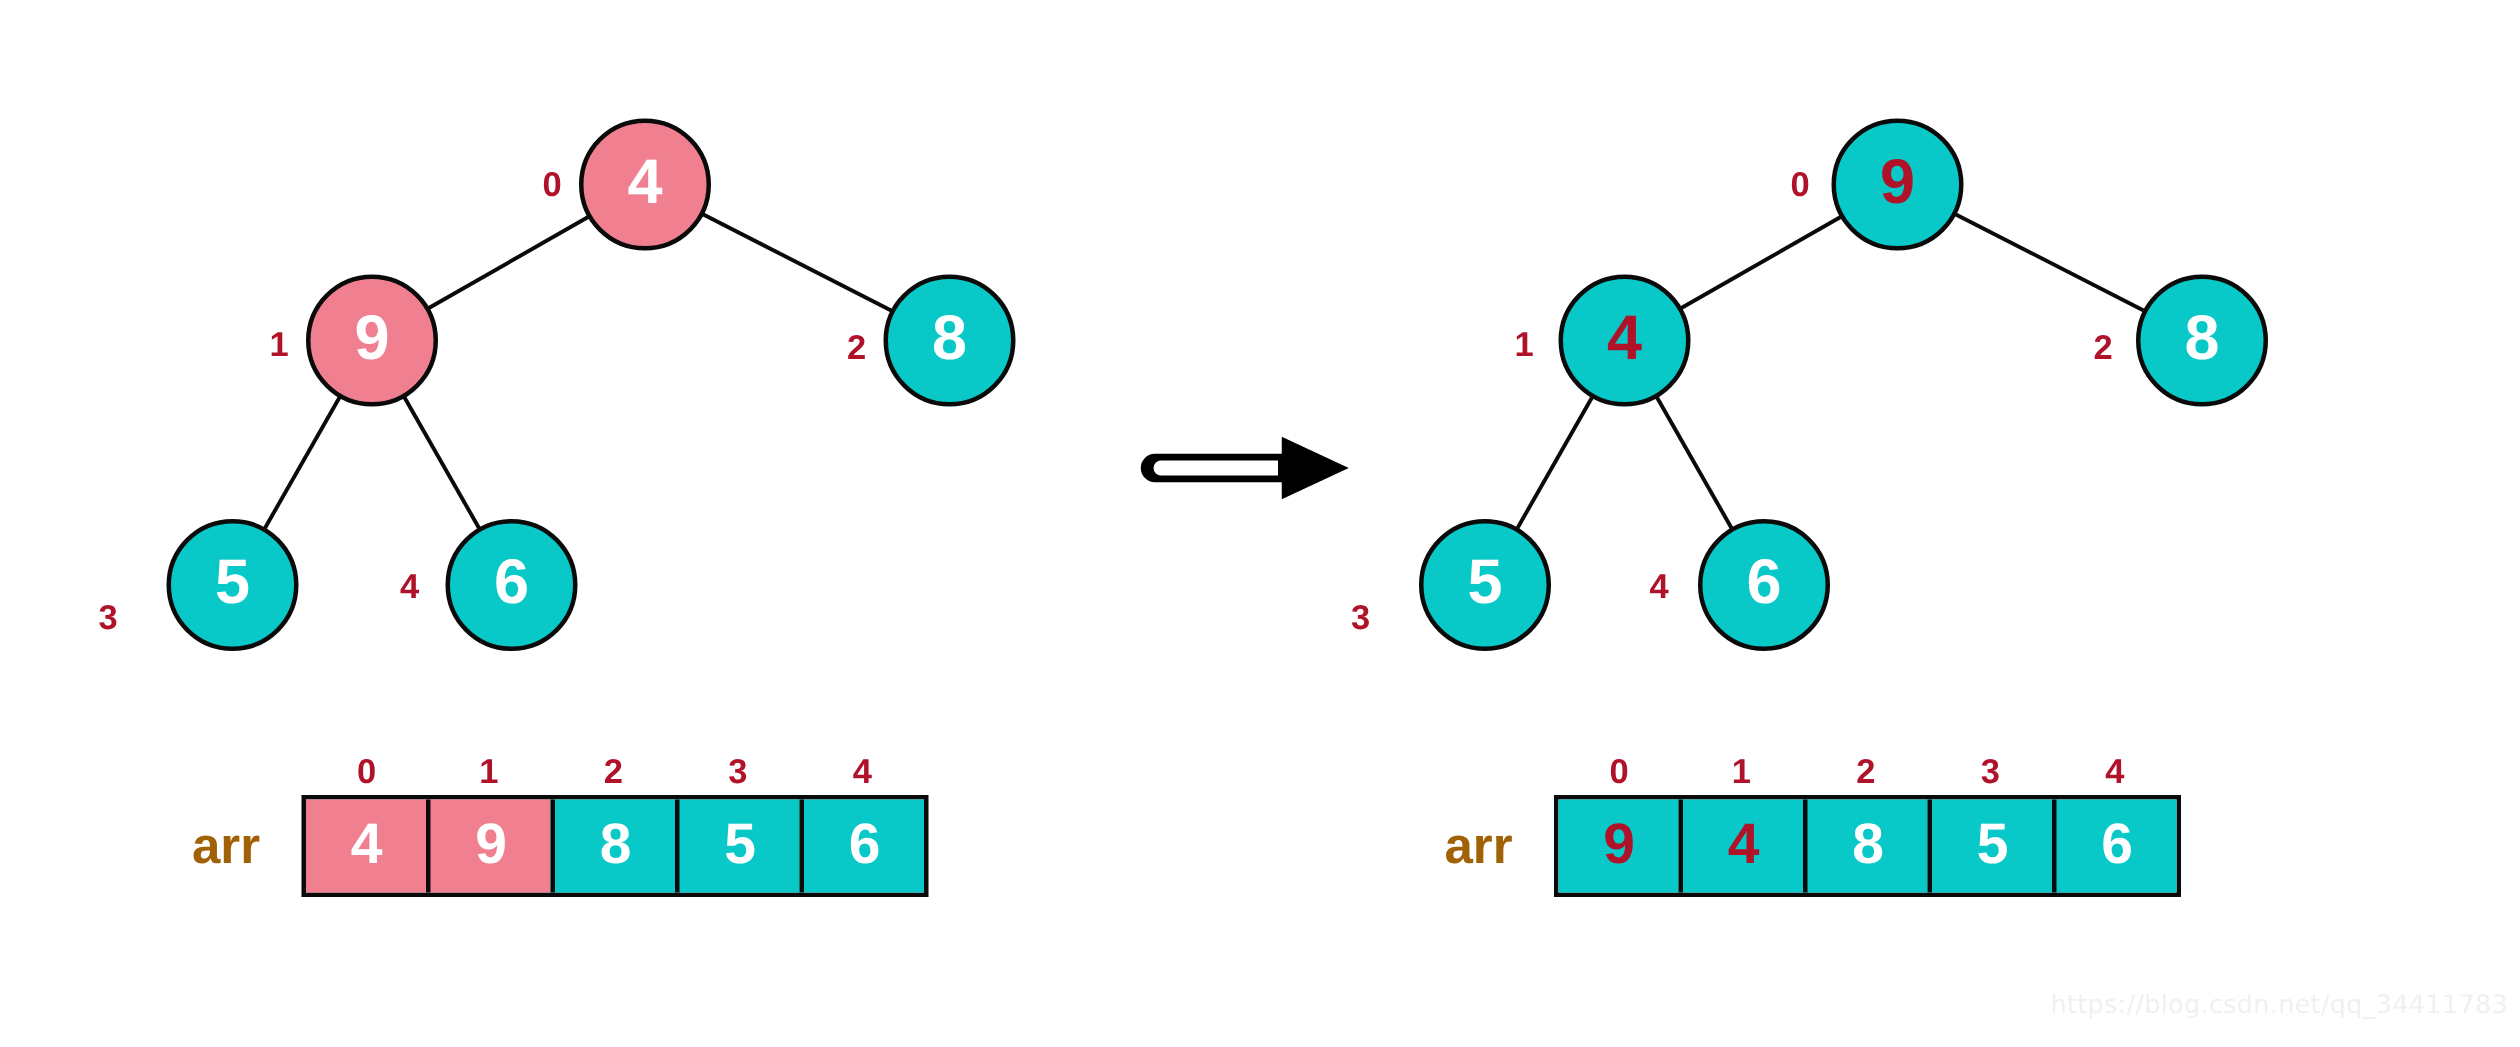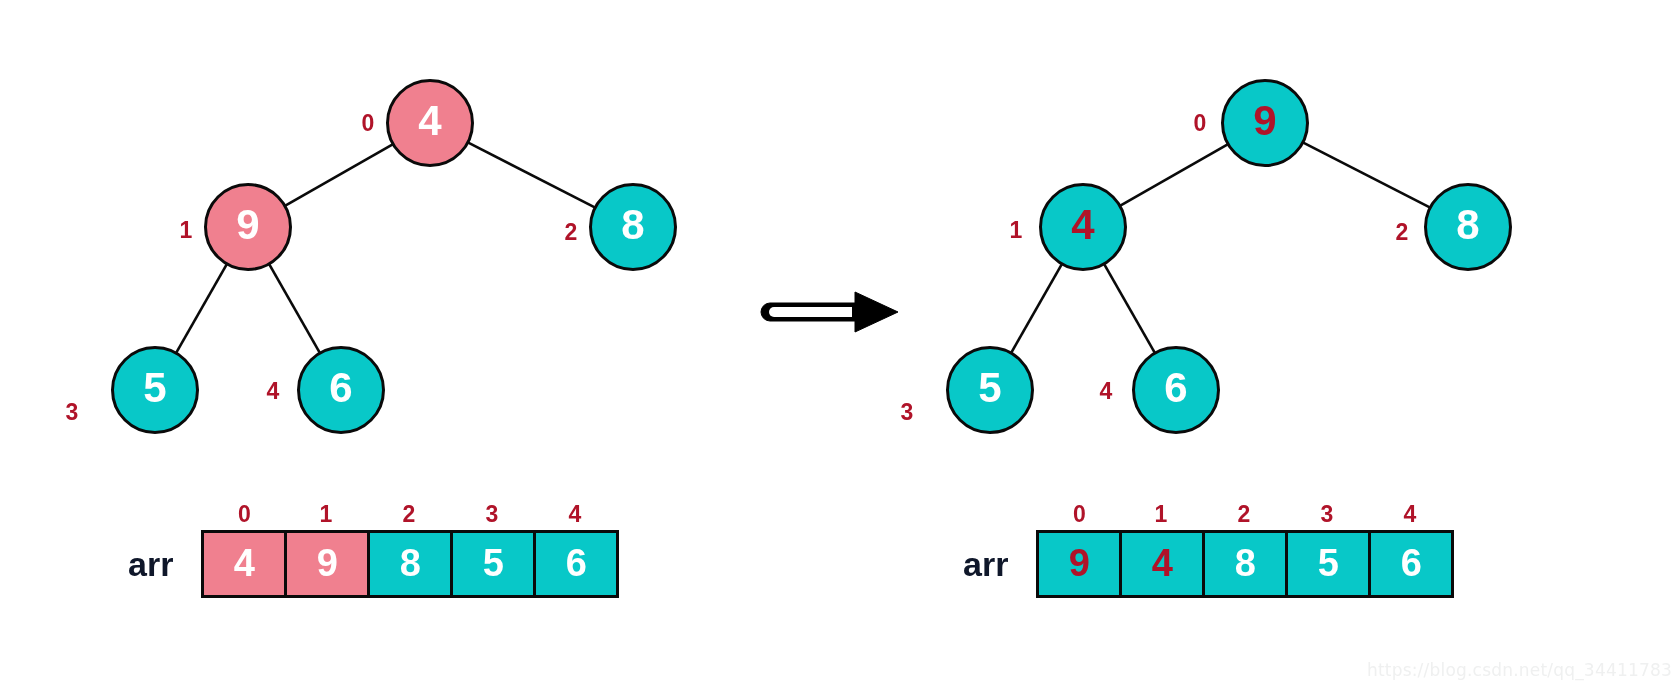--- a/index.html
+++ b/index.html
@@ -75,21 +75,21 @@
     white-space: nowrap;
   }
 
   
   .array-block {
     position: absolute;
     display: flex;
     align-items: flex-end;
   }
   .arr-name {
-    color: #0f172a;
+    color: #a16207;
     font-size: 34px;
     font-weight: bold;
     line-height: 1;
     margin-right: 28px;
     padding-bottom: 17px;
     white-space: nowrap;
   }
   .arr-cells {
     display: flex;
     border: 3px solid #0a0a0a;

